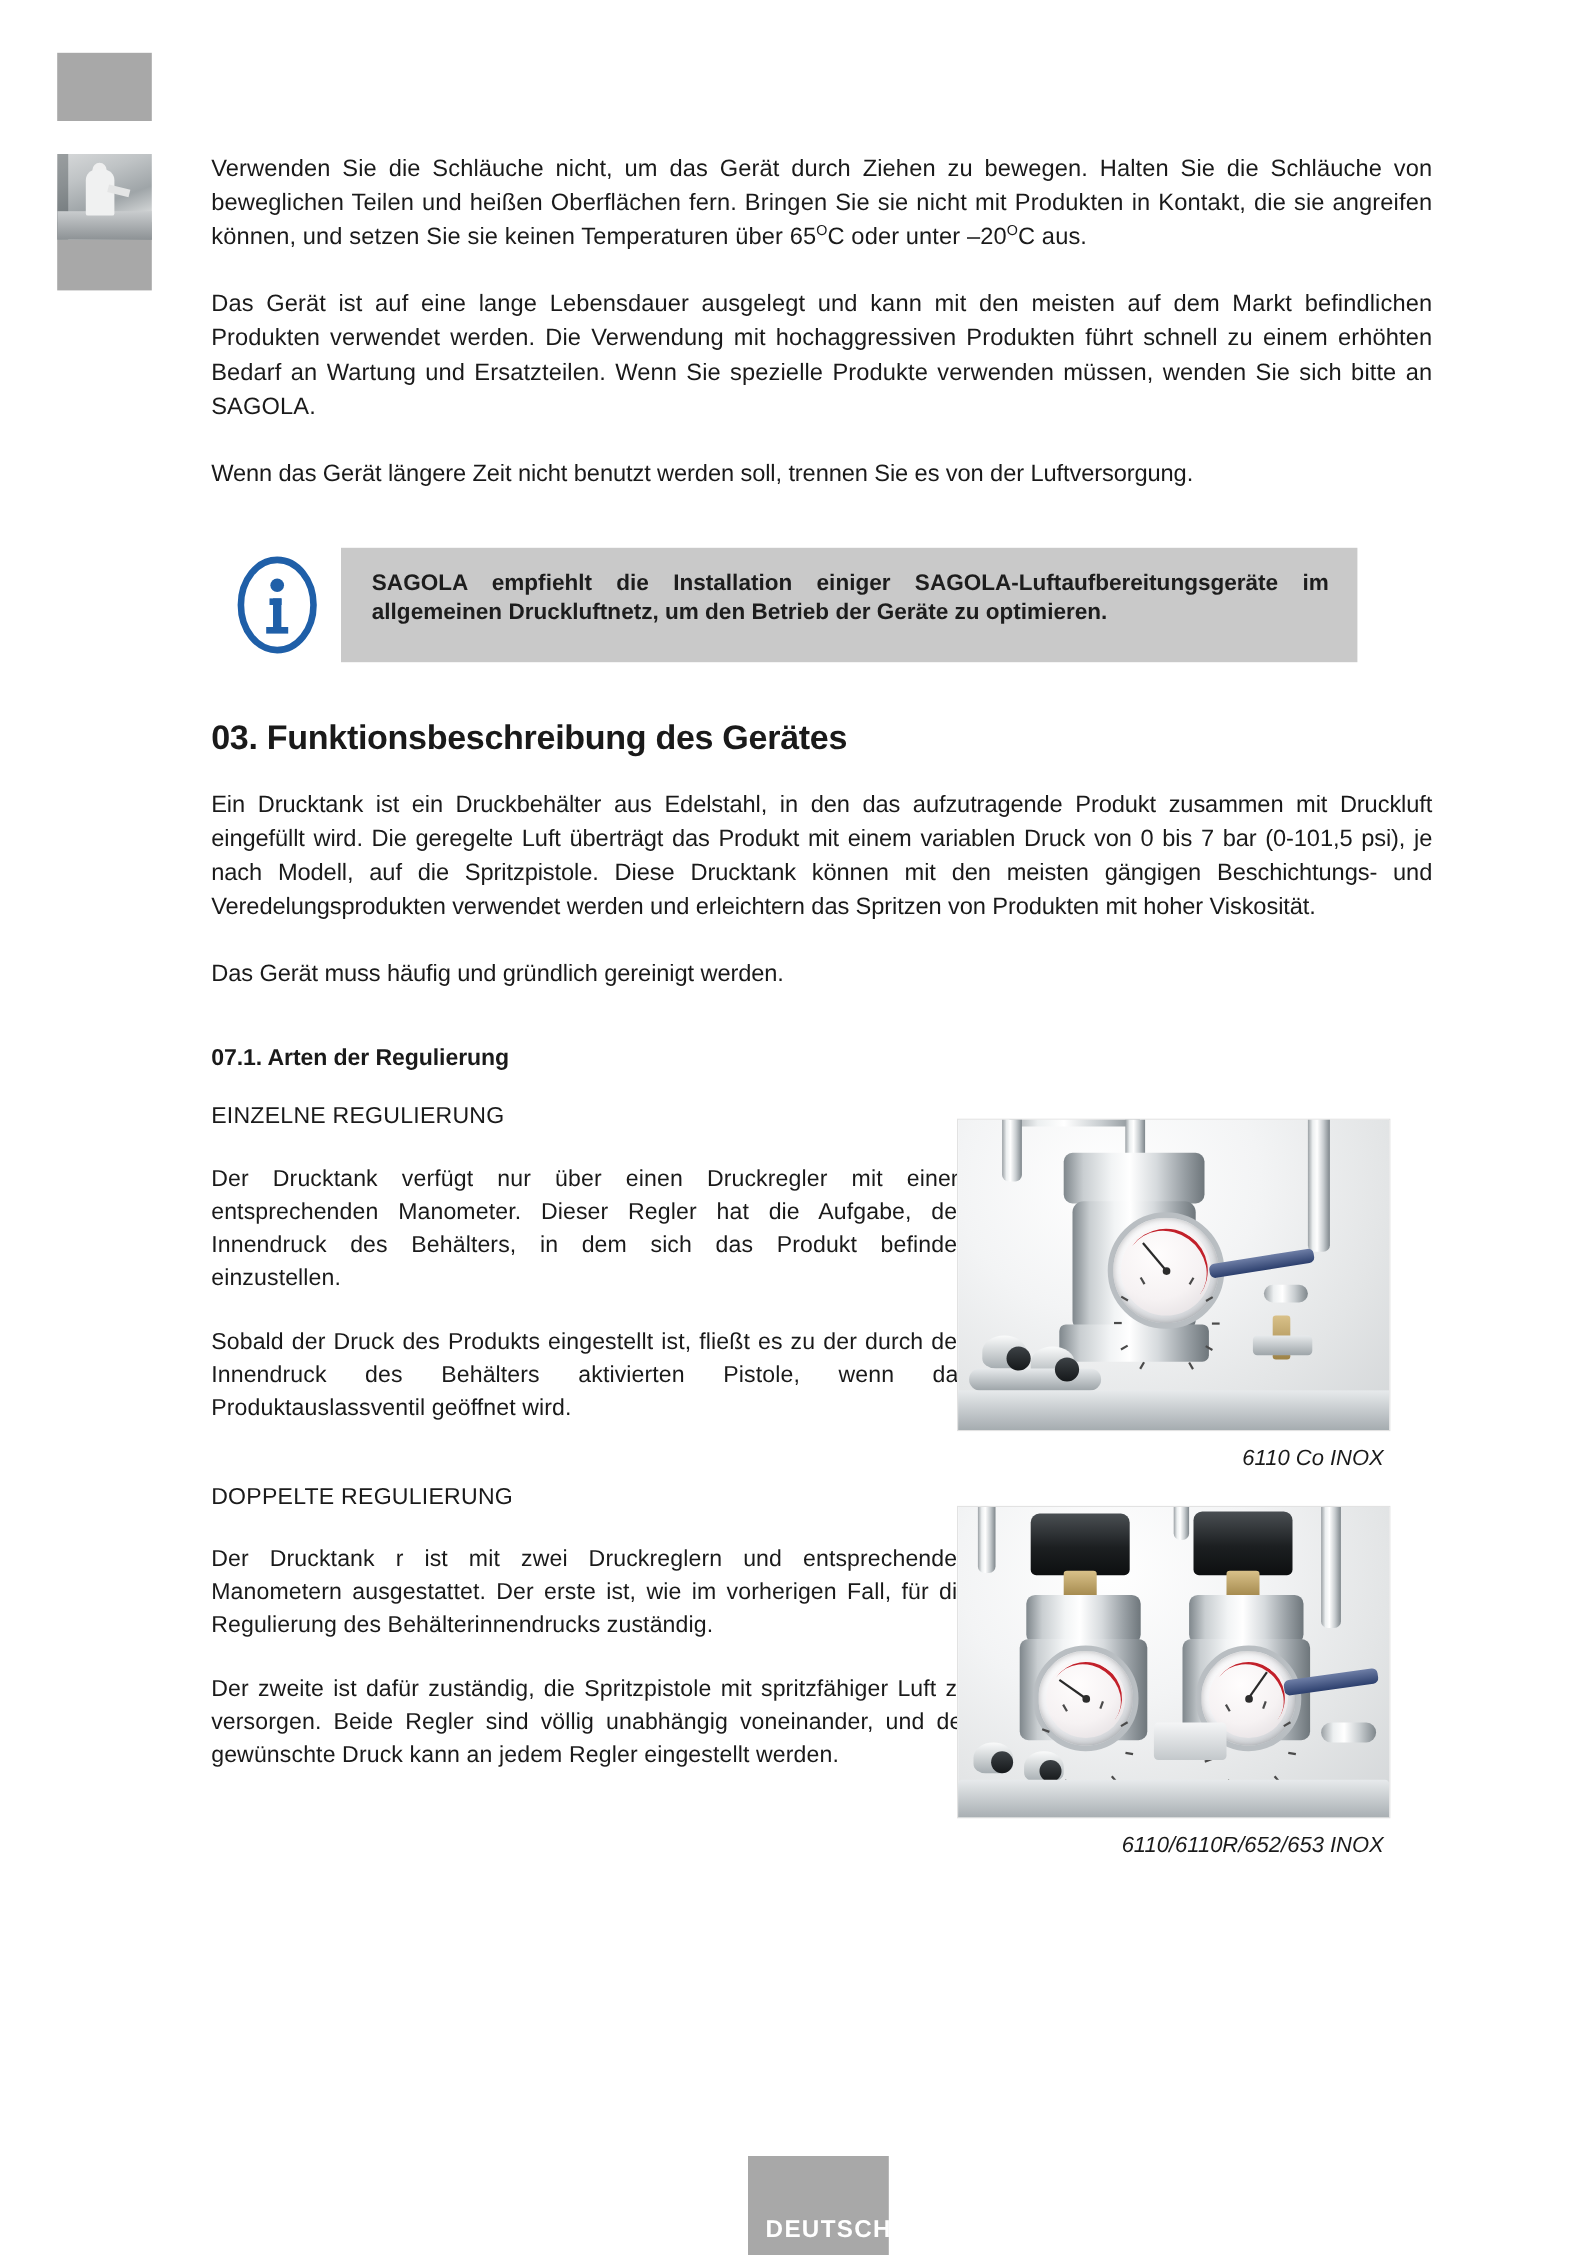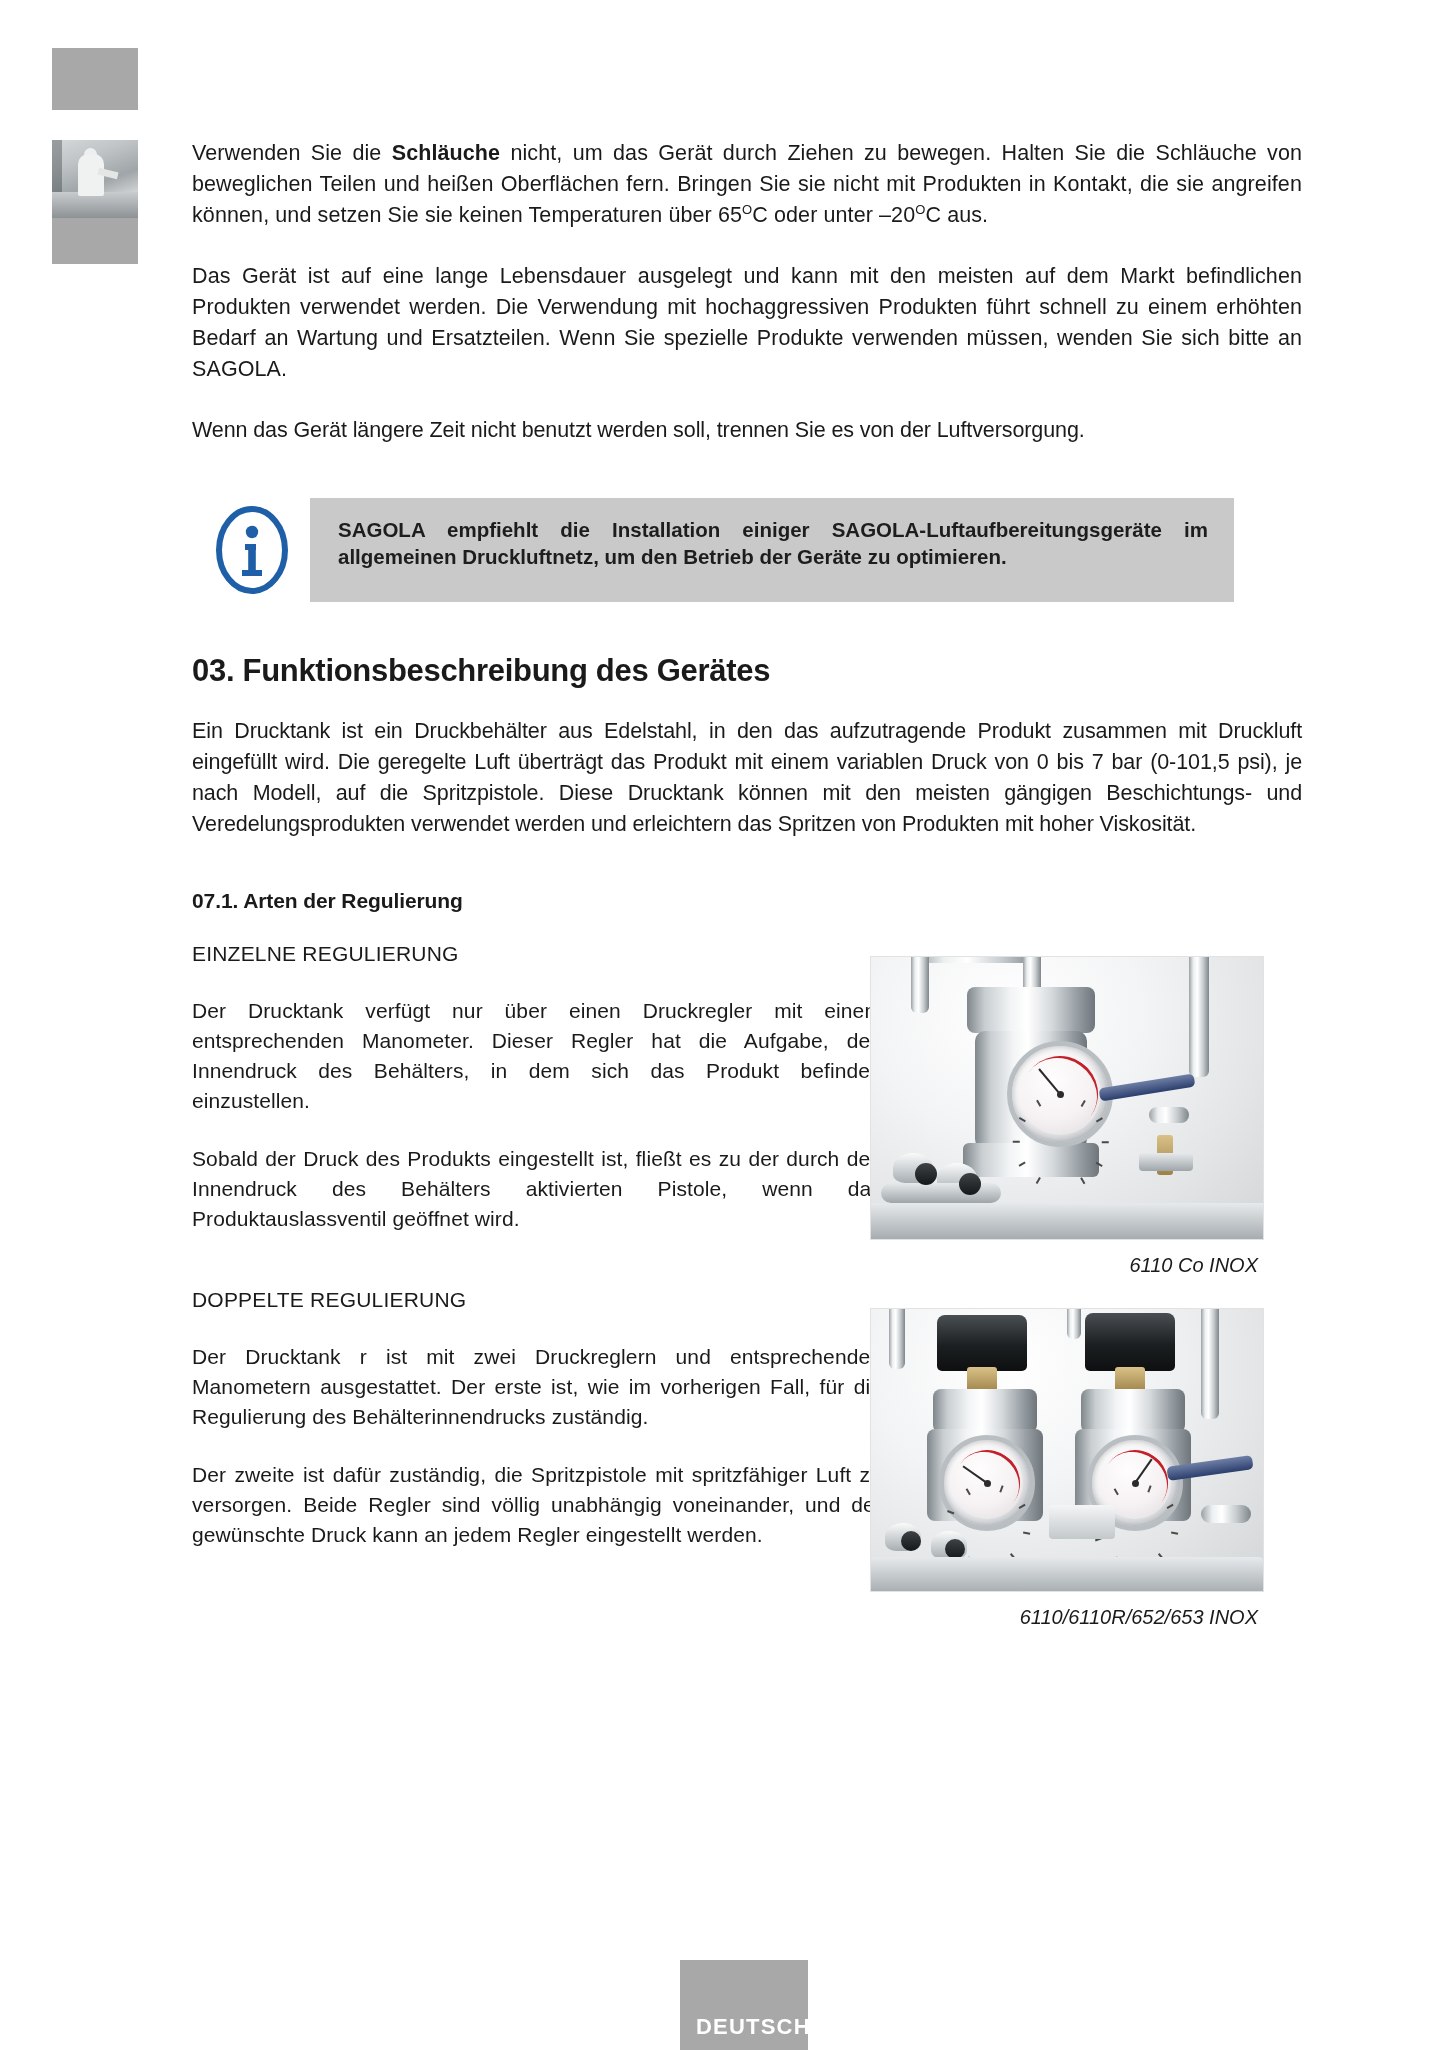--- a/index.html
+++ b/index.html
@@ -81,21 +81,21 @@
   }
 
   p.body {
     margin: 0 0 30px 0;
     font-size: 21.5px;
     line-height: 31px;
     text-align: justify;
     letter-spacing: .1px;
   }
   p.body:last-child { margin-bottom: 0; }
-  .b { font-weight: bold; }
+  .b { font-weight: normal; }
   .sup { font-size: 13px; vertical-align: super; line-height: 0; }
 
   
   p.cond {
     font-stretch: semi-condensed;
     letter-spacing: -0.1px;
   }
 
   
   .callout {
@@ -334,20 +334,21 @@
       </svg>
     </div>
     <div class="box">
       <p>SAGOLA empfiehlt die Installation einiger SAGOLA-Luftaufbereitungsgeräte im allgemeinen Druckluftnetz, um den Betrieb der Geräte zu optimieren.</p>
     </div>
   </div>
 
   <h2 class="sec">03. Funktionsbeschreibung des Gerätes</h2>
 
   <p class="body cond">Ein Drucktank ist ein Druckbehälter aus Edelstahl, in den das aufzutragende Produkt zusammen mit Druckluft eingefüllt wird. Die geregelte Luft überträgt das Produkt mit einem variablen Druck von 0 bis 7 bar (0-101,5 psi), je nach Modell, auf die Spritzpistole. Diese Drucktank können mit den meisten gängigen Beschichtungs- und Veredelungsprodukten verwendet werden und erleichtern das Spritzen von Produkten mit hoher Viskosität.</p>
+  <p class="body cond">Das Gerät muss häufig und gründlich gereinigt werden.</p>
 
   <h3 class="subsec">07.1. Arten der Regulierung</h3>
 
   <div class="cols">
 
     <div class="col-left">
       <div class="allcaps">EINZELNE REGULIERUNG</div>
       <p class="body">Der Drucktank verfügt nur über einen Druckregler mit einem entsprechenden Manometer. Dieser Regler hat die Aufgabe, den Innendruck des Behälters, in dem sich das Produkt befindet, einzustellen.</p>
       <p class="body">Sobald der Druck des Produkts eingestellt ist, fließt es zu der durch den Innendruck des Behälters aktivierten Pistole, wenn das Produktauslassventil geöffnet wird.</p>
 

